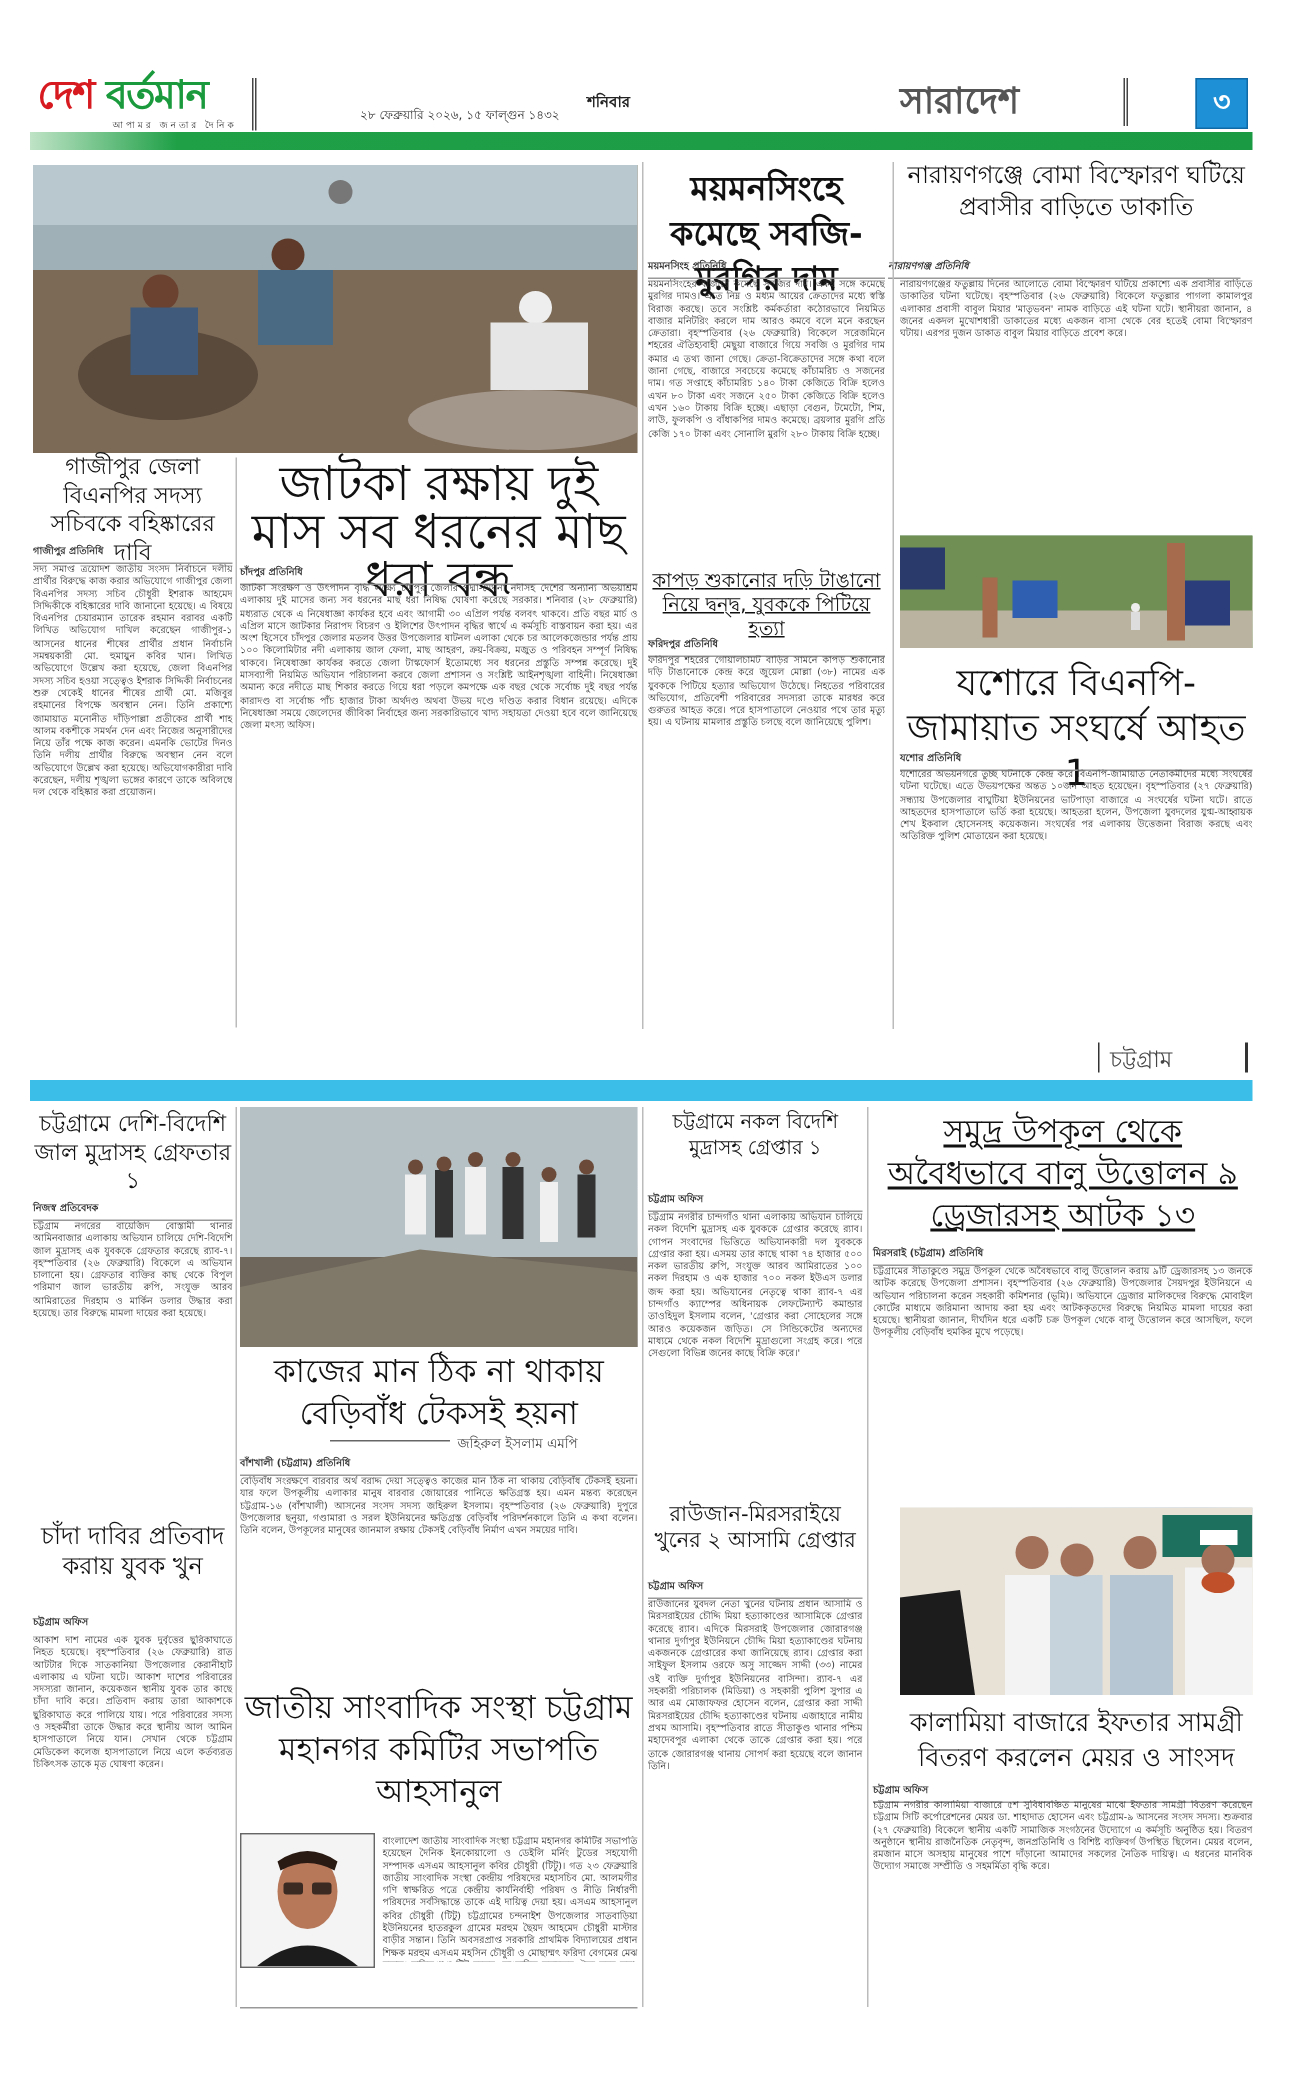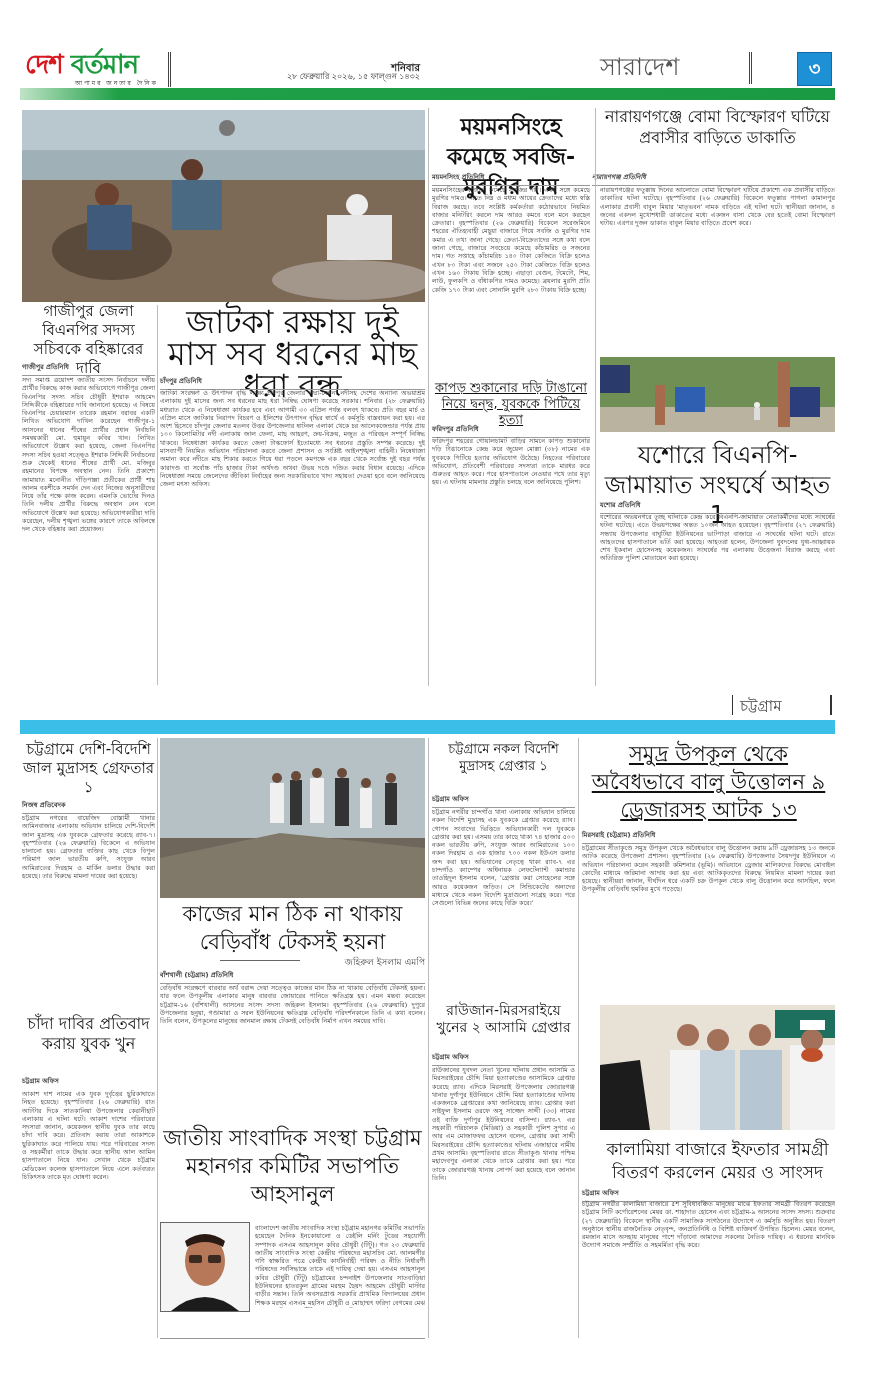--- a/index.html
+++ b/index.html
@@ -7,22 +7,22 @@
   body { font-family: "DejaVu Sans", sans-serif; color: #222; position: relative; }
   .abs { position: absolute; }
 
   
   .logo { left: 25px; top: 50px; font-family: "DejaVu Sans", sans-serif; font-weight: bold; font-size: 26px; line-height: 28px; letter-spacing: -1px; }
   .logo .red { color: #d71920; }
   .logo .green { color: #1a9a3c; }
   .tagline { left: 75px; top: 78px; font-size: 6px; letter-spacing: 2px; color: #333; }
   .vbar1 { left: 168px; top: 52px; width: 3px; height: 35px; border-left: 1px solid #444; border-right: 1px solid #444; }
   .dayname { left: 320px; top: 60px; width: 100px; text-align: right; font-size: 10px; font-weight: bold; color: #222; }
-  .datestr { left: 240px; top: 70px; width: 180px; text-align: right; font-size: 8px; color: #333; }
-  .section-title { left: 600px; top: 48px; font-size: 24px; color: #555; }
+  .datestr { left: 240px; top: 70px; width: 180px; text-align: left; font-size: 8px; color: #333; }
+  .section-title { left: 600px; top: 48px; font-size: 24px; color: #555; font-weight: bold; }
   .vbar2 { left: 749px; top: 52px; width: 3px; height: 32px; border-left: 1px solid #444; border-right: 1px solid #444; }
   .pagenum { left: 797px; top: 52px; width: 35px; height: 34px; background: #1e90d6; border: 1px solid #0f6aa6; color: #fff; font-size: 18px; font-weight: bold; text-align: center; line-height: 32px; }
   .greenbar { left: 20px; top: 88px; width: 815px; height: 12px; background: linear-gradient(to right, #bfe3c6 0%, #1fa047 12%, #1b9a44 100%); }
 
   .photo { background: #8a8a7a; overflow: hidden; }
   .photo-fish { left: 22px; top: 110px; width: 403px; height: 192px; background: linear-gradient(160deg, #9eb6c2 0%, #7d8f8a 30%, #6b5f4f 60%, #8a7a66 100%); }
   .photo-gate { left: 600px; top: 357px; width: 235px; height: 75px; background: linear-gradient(180deg, #4e7a3e 0%, #6d8c52 40%, #a9a58f 75%, #8b9a6a 100%); }
   .photo-dam { left: 160px; top: 738px; width: 265px; height: 160px; background: linear-gradient(180deg, #b8c4c8 0%, #aab4b8 55%, #7c7468 75%, #5d574d 100%); }
   .photo-iftar { left: 600px; top: 1005px; width: 235px; height: 125px; background: linear-gradient(135deg, #e9e3d8 0%, #cfd6dc 30%, #b9c2cc 55%, #e8e2d6 80%, #f5f0e6 100%); }
   .photo-man { left: 160px; top: 1222px; width: 90px; height: 90px; background: radial-gradient(circle at 50% 45%, #c58a67 0%, #a86a4a 35%, #f2f2f2 36%, #f2f2f2 100%); border: 1px solid #666; }
@@ -139,21 +139,21 @@
         <circle cx="157" cy="35" r="5"></circle>
         <circle cx="182" cy="35" r="5"></circle>
         <circle cx="206" cy="45" r="5"></circle>
         <circle cx="231" cy="40" r="5"></circle>
       </g>
   </svg>
 </div>
 
 <div class="abs headline" style="left:160px;top:900px;width:265px;font-size:21px;line-height:28px;">কাজের মান ঠিক না থাকায় বেড়িবাঁধ টেকসই হয়না</div>
 <div class="abs" style="left:220px;top:960px;width:80px;height:1px;background:#666;"></div>
-<div class="abs" style="left:305px;top:955px;width:120px;font-size:9px;color:#444;text-align:right;">জহিরুল ইসলাম এমপি</div>
+<div class="abs" style="left:305px;top:955px;width:120px;font-size:9px;color:#444;text-align:left;">জহিরুল ইসলাম এমপি</div>
 <div class="abs byline" style="left:160px;top:970px;width:265px;">বাঁশখালী (চট্টগ্রাম) প্রতিনিধি</div>
 <div class="abs body-text" style="left:160px;top:984px;width:265px;height:135px;">বেড়িবাঁধ সংরক্ষণে বারবার অর্থ বরাদ্দ দেয়া সত্ত্বেও কাজের মান ঠিক না থাকায় বেড়িবাঁধ টেকসই হয়না। যার ফলে উপকূলীয় এলাকার মানুষ বারবার জোয়ারের পানিতে ক্ষতিগ্রস্ত হয়। এমন মন্তব্য করেছেন চট্টগ্রাম-১৬ (বাঁশখালী) আসনের সংসদ সদস্য জহিরুল ইসলাম। বৃহস্পতিবার (২৬ ফেব্রুয়ারি) দুপুরে উপজেলার ছনুয়া, গণ্ডামারা ও সরল ইউনিয়নের ক্ষতিগ্রস্ত বেড়িবাঁধ পরিদর্শনকালে তিনি এ কথা বলেন। তিনি বলেন, উপকূলের মানুষের জানমাল রক্ষায় টেকসই বেড়িবাঁধ নির্মাণ এখন সময়ের দাবি।</div>
 
 <div class="abs headline" style="left:432px;top:740px;width:143px;font-size:13px;line-height:17px;">চট্টগ্রামে নকল বিদেশি মুদ্রাসহ গ্রেপ্তার ১</div>
 <div class="abs byline" style="left:432px;top:794px;width:143px;">চট্টগ্রাম অফিস</div>
 <div class="abs body-text" style="left:432px;top:808px;width:143px;height:207px;">চট্টগ্রাম নগরীর চান্দগাঁও থানা এলাকায় অভিযান চালিয়ে নকল বিদেশি মুদ্রাসহ এক যুবককে গ্রেপ্তার করেছে র‍্যাব। গোপন সংবাদের ভিত্তিতে অভিযানকারী দল যুবককে গ্রেপ্তার করা হয়। এসময় তার কাছে থাকা ৭৪ হাজার ৫০০ নকল ভারতীয় রুপি, সংযুক্ত আরব আমিরাতের ১০০ নকল দিরহাম ও এক হাজার ৭০০ নকল ইউএস ডলার জব্দ করা হয়। অভিযানের নেতৃত্বে থাকা র‍্যাব-৭ এর চান্দগাঁও ক্যাম্পের অধিনায়ক লেফটেন্যান্ট কমান্ডার তাওহিদুল ইসলাম বলেন, 'গ্রেপ্তার করা সোহেলের সঙ্গে আরও কয়েকজন জড়িত। সে সিন্ডিকেটের অন্যদের মাধ্যমে থেকে নকল বিদেশি মুদ্রাগুলো সংগ্রহ করে। পরে সেগুলো বিভিন্ন জনের কাছে বিক্রি করে।'</div>
 
 <div class="abs headline" style="left:582px;top:740px;width:253px;font-size:21px;line-height:28px;text-decoration:underline;">সমুদ্র উপকূল থেকে অবৈধভাবে বালু উত্তোলন ৯ ড্রেজারসহ আটক ১৩</div>
 <div class="abs byline" style="left:582px;top:830px;width:253px;">মিরসরাই (চট্টগ্রাম) প্রতিনিধি</div>
 <div class="abs body-text" style="left:582px;top:844px;width:253px;height:155px;">চট্টগ্রামের সীতাকুণ্ডে সমুদ্র উপকূল থেকে অবৈধভাবে বালু উত্তোলন করায় ৯টি ড্রেজারসহ ১৩ জনকে আটক করেছে উপজেলা প্রশাসন। বৃহস্পতিবার (২৬ ফেব্রুয়ারি) উপজেলার সৈয়দপুর ইউনিয়নে এ অভিযান পরিচালনা করেন সহকারী কমিশনার (ভূমি)। অভিযানে ড্রেজার মালিকদের বিরুদ্ধে মোবাইল কোর্টের মাধ্যমে জরিমানা আদায় করা হয় এবং আটককৃতদের বিরুদ্ধে নিয়মিত মামলা দায়ের করা হয়েছে। স্থানীয়রা জানান, দীর্ঘদিন ধরে একটি চক্র উপকূল থেকে বালু উত্তোলন করে আসছিল, ফলে উপকূলীয় বেড়িবাঁধ হুমকির মুখে পড়েছে।</div>

